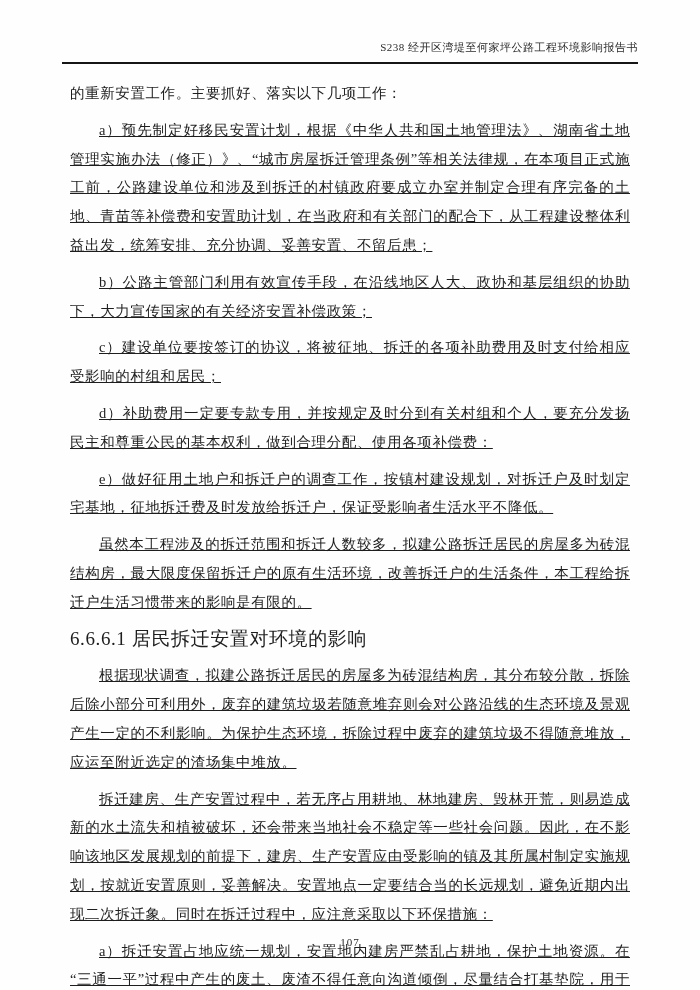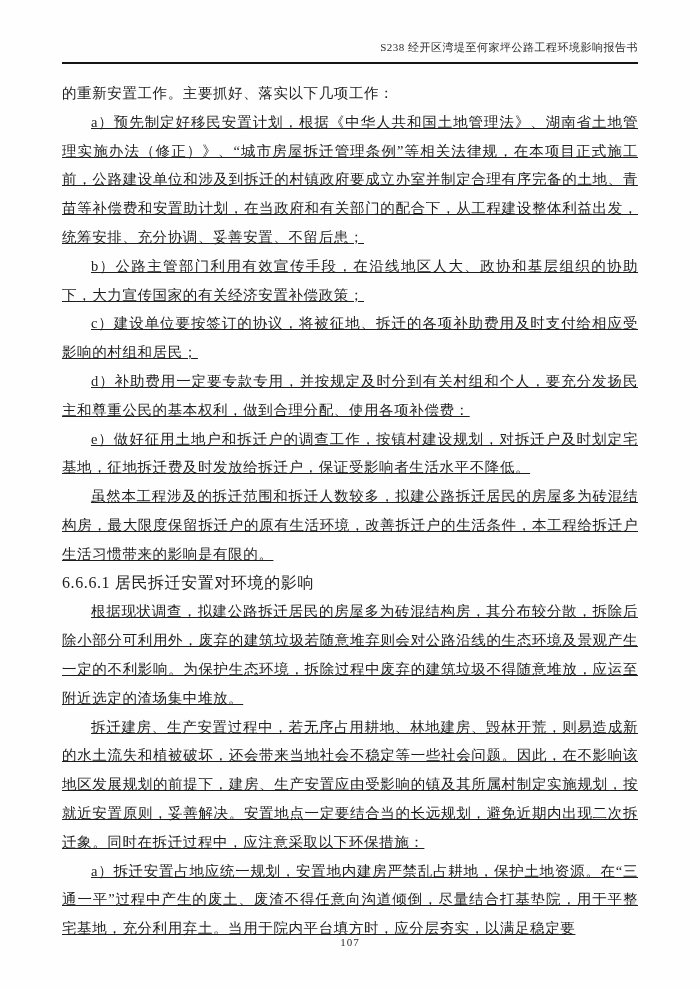--- a/index.html
+++ b/index.html
@@ -27,29 +27,29 @@
     border-bottom: 2px solid #151515;
   }
   .content {
     margin-top: 15px;
     font-size: 14.5px;
     line-height: 28.8px;
     text-align: justify;
     letter-spacing: 0.6px;
   }
   .content p {
-    margin: 0;
+    margin: 8px;
   }
   .para-indent {
     text-indent: 2em;
     text-decoration: underline;
   }
   .section-heading {
     text-indent: 0;
-    font-size: 16px;
+    font-size: 19px;
   }
   .page-footer {
     position: absolute;
     bottom: 42px;
     left: 0;
     width: 100%;
     text-align: center;
     font-size: 11px;
     color: #2a2a2a;
     letter-spacing: 1px;

